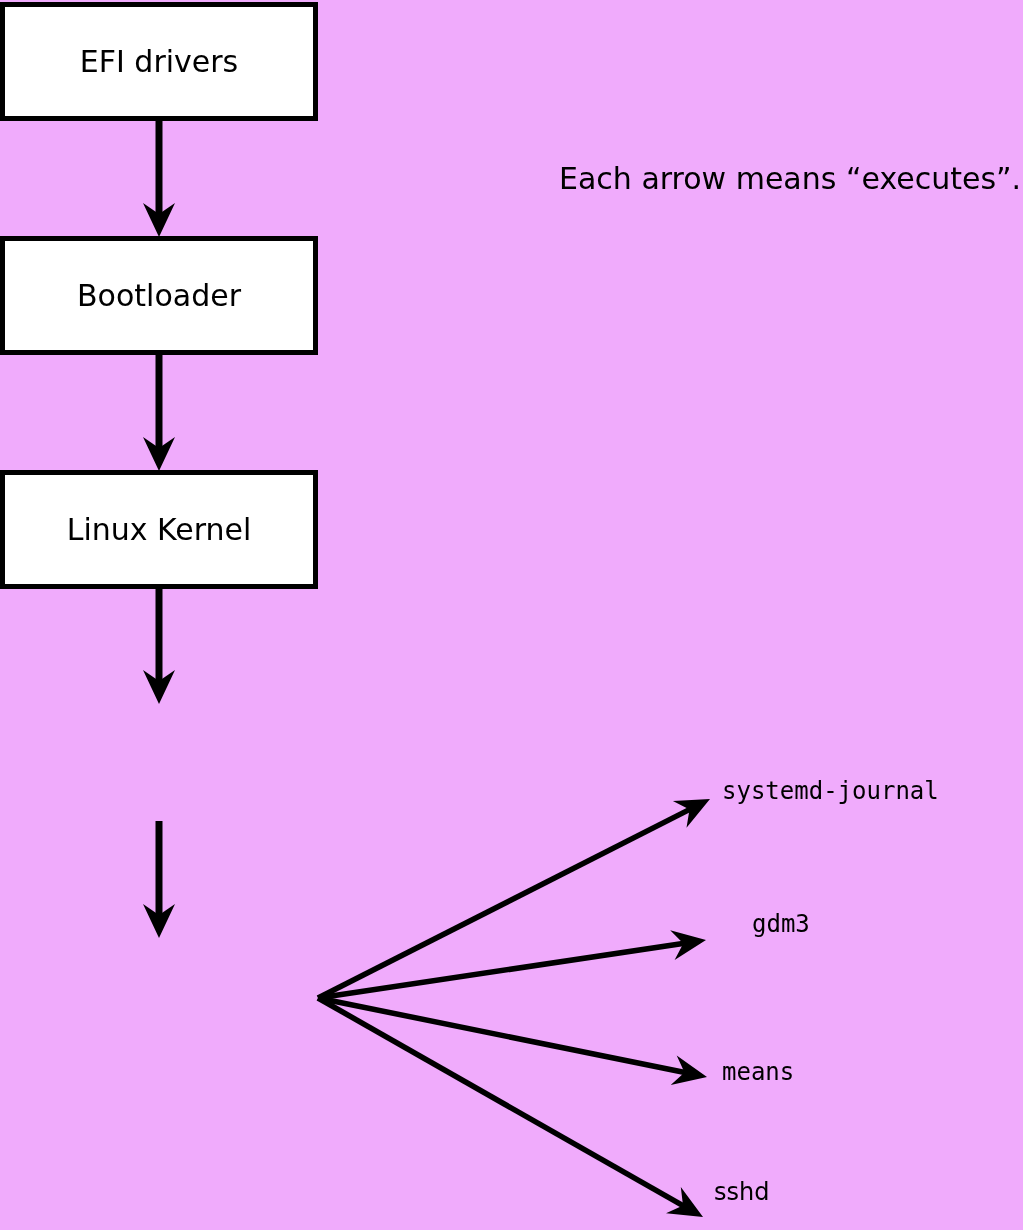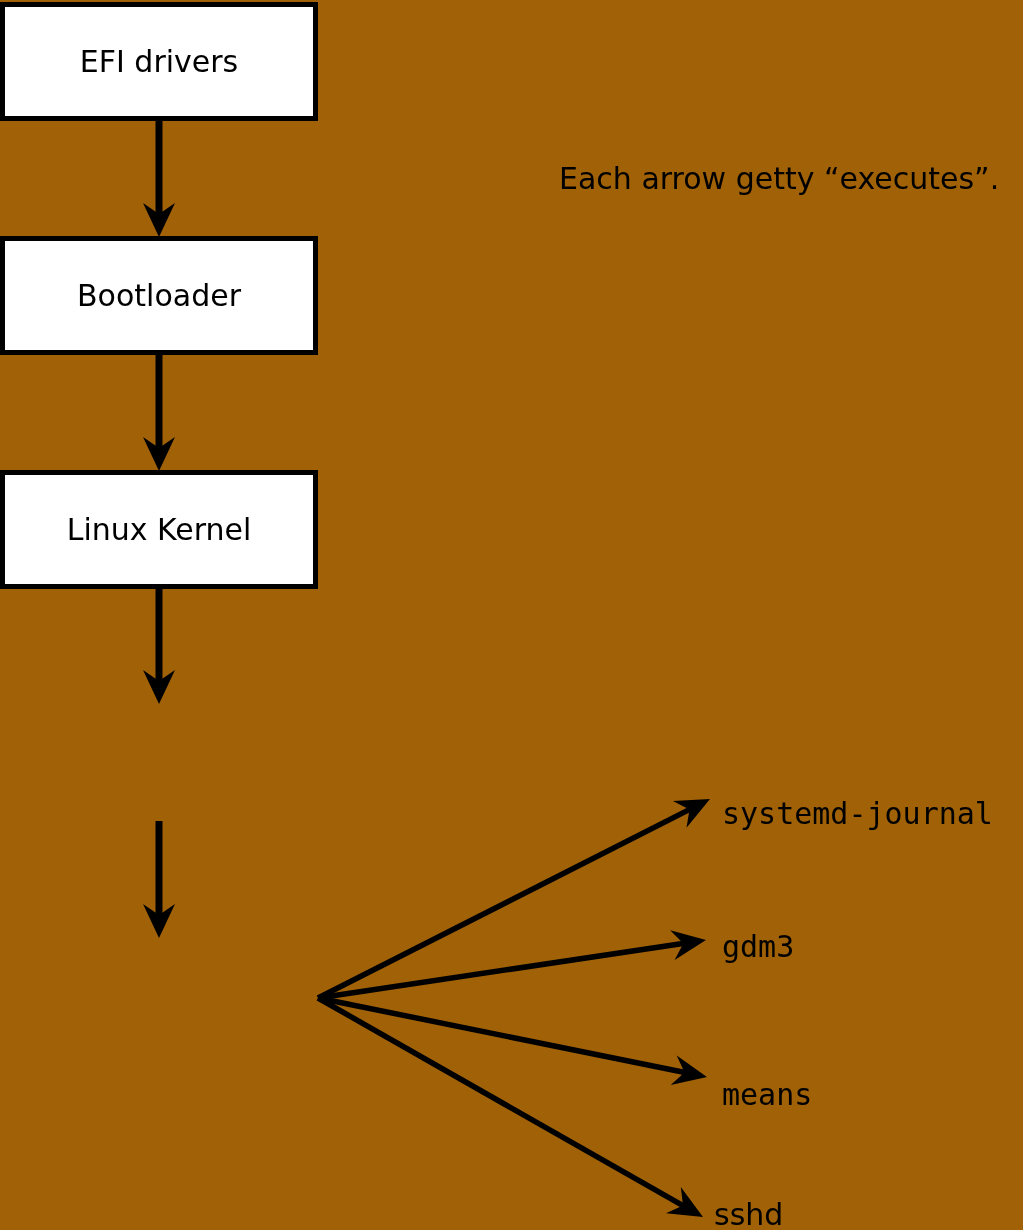--- a/index.html
+++ b/index.html
@@ -4,21 +4,21 @@
 <style>
   html, body {
     margin: 0;
     padding: 0;
     background: #ffffff;
   }
   #canvas {
     position: relative;
     width: 1023px;
     height: 1230px;
-    background: #a16207;
+    background: #f0abfc;
     overflow: hidden;
     font-family: "DejaVu Sans", "Liberation Sans", sans-serif;
     color: #000000;
   }
   #arrow-layer {
     position: absolute;
     left: 0;
     top: 0;
     width: 1023px;
     height: 1230px;
@@ -35,22 +35,21 @@
     align-items: center;
     justify-content: center;
     font-size: 30px;
     line-height: 1;
     white-space: nowrap;
   }
   .float-label {
     position: absolute;
     line-height: 1;
     white-space: nowrap;
-    font-size: 30px;
-    margin-top: 20px;
+    font-size: 24px;
   }
   .mono {
     font-family: "DejaVu Sans Mono", "Liberation Mono", monospace;
   }
   .sans {
     font-family: "DejaVu Sans", "Liberation Sans", sans-serif;
   }
   .caption {
     position: absolute;
     left: 559px;
@@ -117,23 +116,23 @@
   <div class="node-box" style="top:236px">
     <span>Bootloader</span>
   </div>
 
   <div class="node-box" style="top:470px">
     <span>Linux Kernel</span>
   </div>
 
 
 
-  <div class="caption">Each arrow getty “executes”.</div>
+  <div class="caption">Each arrow means “executes”.</div>
 
   <div class="float-label mono" style="left:722px; top:779px">systemd-journal</div>
 
-  <div class="float-label mono" style="left:722px; top:912px">gdm3</div>
+  <div class="float-label mono" style="left:752px; top:912px">gdm3</div>
 
   <div class="float-label mono" style="left:722px; top:1060px">means</div>
 
   <div class="float-label sans" style="left:714px; top:1180px">sshd</div>
 
 </div>
 
 </body></html>

